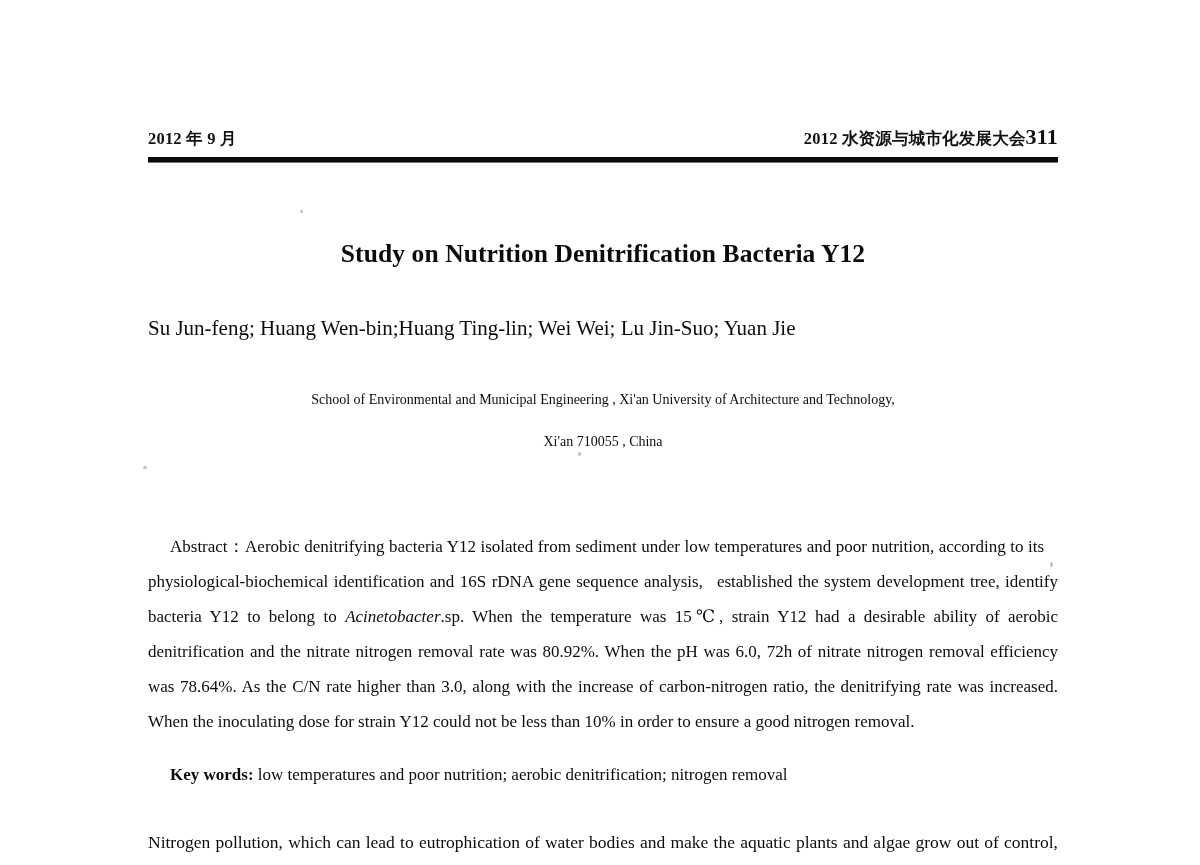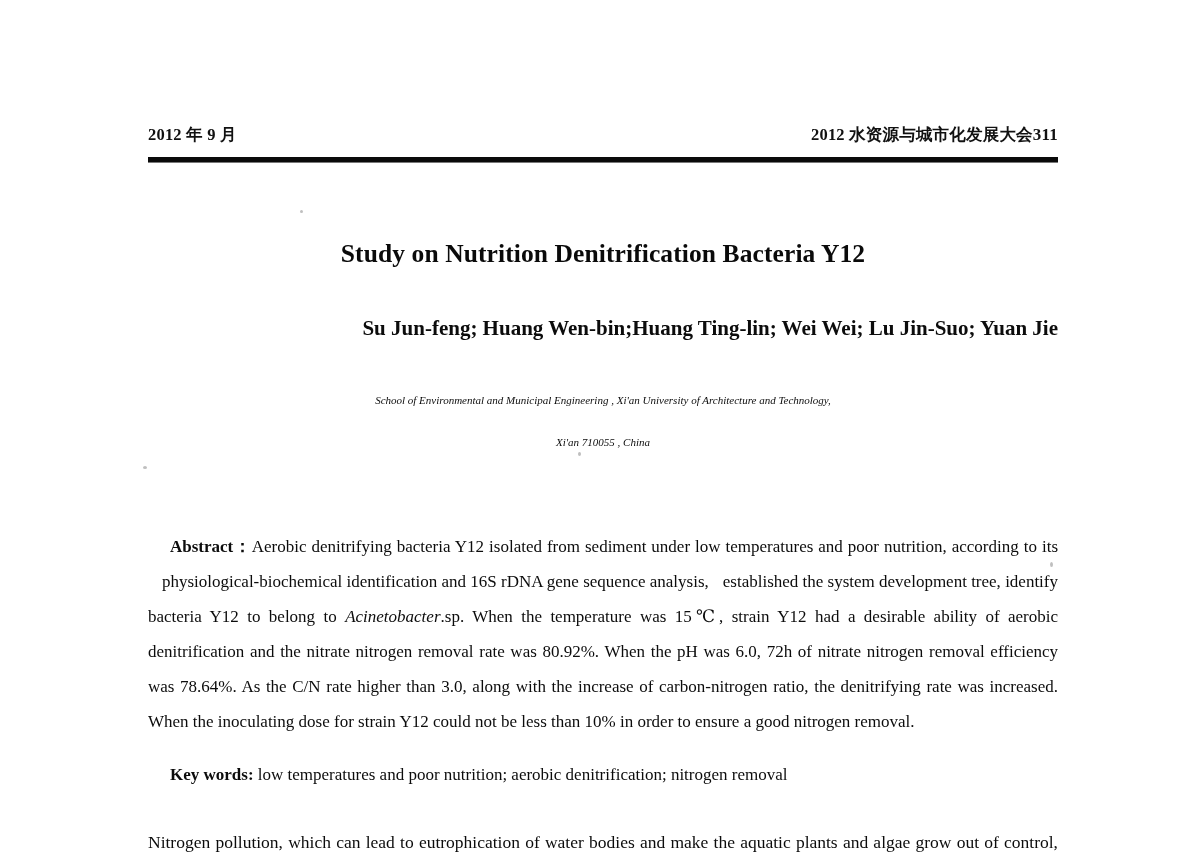--- a/index.html
+++ b/index.html
@@ -42,21 +42,21 @@
     white-space: nowrap;
   }
   .running-head .rh-right {
     font-weight: 600;
     white-space: nowrap;
     display: flex;
     align-items: baseline;
   }
   .running-head .page-no {
     font-weight: 800;
-    font-size: 17px;
+    font-size: 22px;
   }
 
   .head-rule {
     position: absolute;
     left: 148px;
     top: 157px;
     width: 910px;
     height: 5px;
     background: #0a0a0a;
     box-shadow: 0 1px 0 rgba(10,10,10,0.55);
@@ -75,54 +75,52 @@
     letter-spacing: 0.1px;
     color: #0a0a0a;
   }
   .title .tline { display: block; }
 
   .authors {
     position: absolute;
     left: 148px;
     top: 313px;
     width: 910px;
-    text-align: right;
+    text-align: left;
     font-size: 21px;
     line-height: 30px;
     color: #0c0c0c;
-    font-weight: bold;
   }
 
   .affiliation {
     position: absolute;
     left: 148px;
     top: 379px;
     width: 910px;
     text-align: center;
-    font-size: 11px;
+    font-size: 14px;
     line-height: 42px;
     color: #0c0c0c;
-    font-style: italic;
   }
   .affiliation .aline { display: block; }
 
   
   .abstract {
     position: absolute;
     left: 148px;
     top: 512px;
     width: 910px;
     font-size: 17px;
     line-height: 35px;
     text-align: justify;
     text-justify: inter-word;
     text-indent: 22px;
     color: #0c0c0c;
   }
-  .abstract .lead { font-weight: bold; }
+  .abstract .lead { font-weight: normal; }
   .abstract .sp { display: inline-block; width: 14px; }
   .ital { font-style: italic; }
 
   .keywords {
     position: absolute;
     left: 148px;
     top: 743px;
     width: 910px;
     font-size: 17px;
     line-height: 30px;

